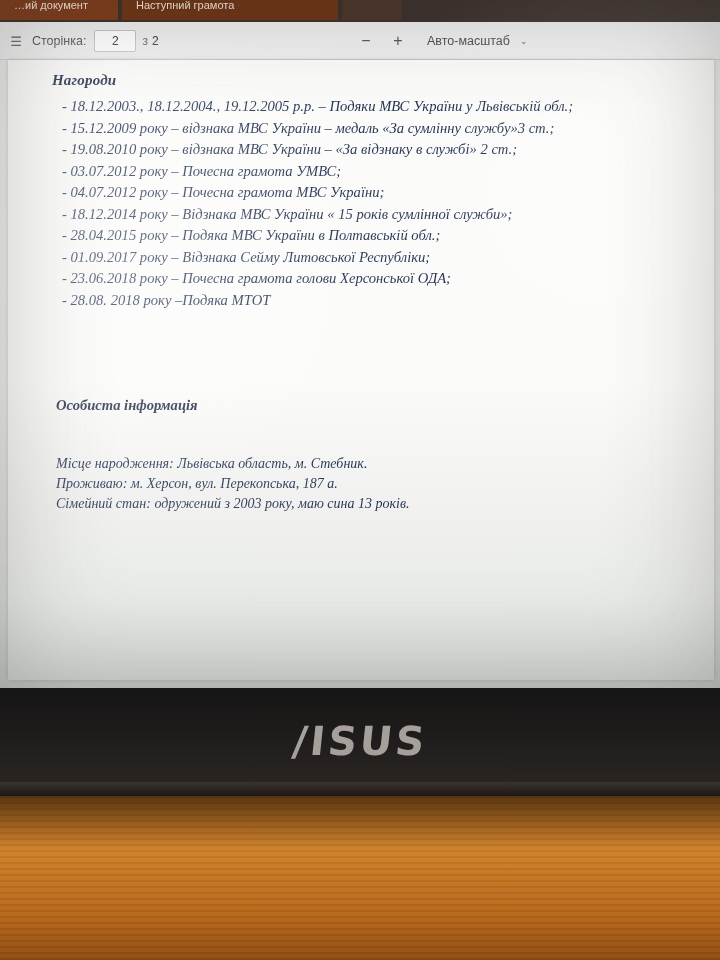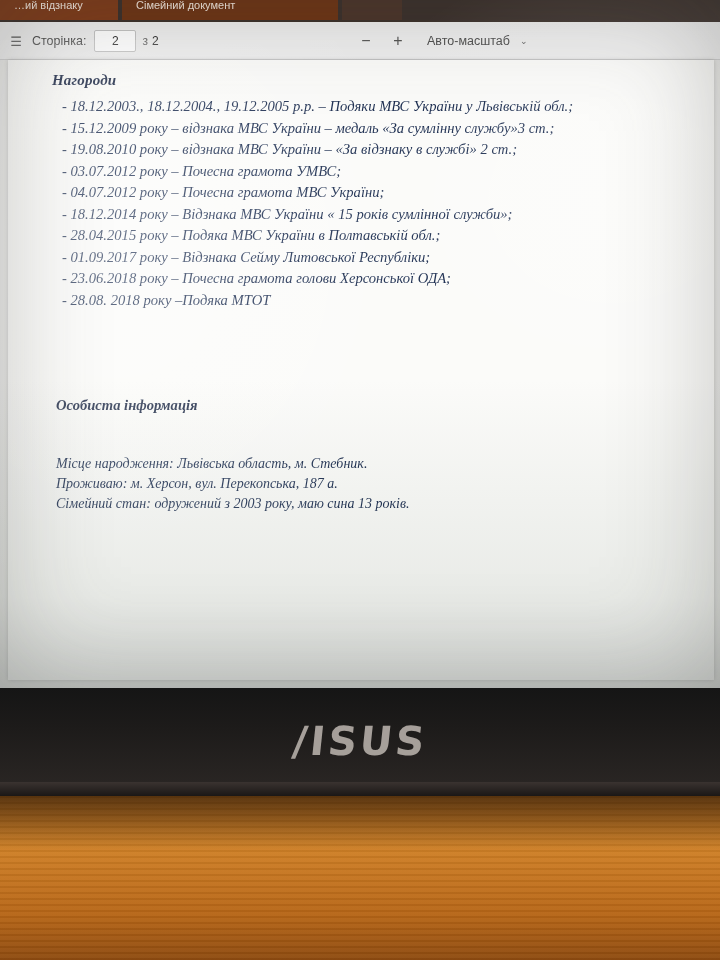--- a/index.html
+++ b/index.html
@@ -230,24 +230,24 @@
 </style>
 </head>
 <body>
 
 <div class="photo">
 
   <div class="screen">
 
     <div class="tabstrip">
       <div class="tab t1">
-        <span>…ий відзнаку</span>
+        <span>…ий документ</span>
       </div>
       <div class="tab t2">
-        <span>Сімейний документ</span>
+        <span>Наступний грамота</span>
       </div>
       <div class="tab t3">
         <span></span>
       </div>
     </div>
 
     <div class="toolbar">
 
       <div class="tb-item tb-left">
         <span class="tb-icon">☰</span>

